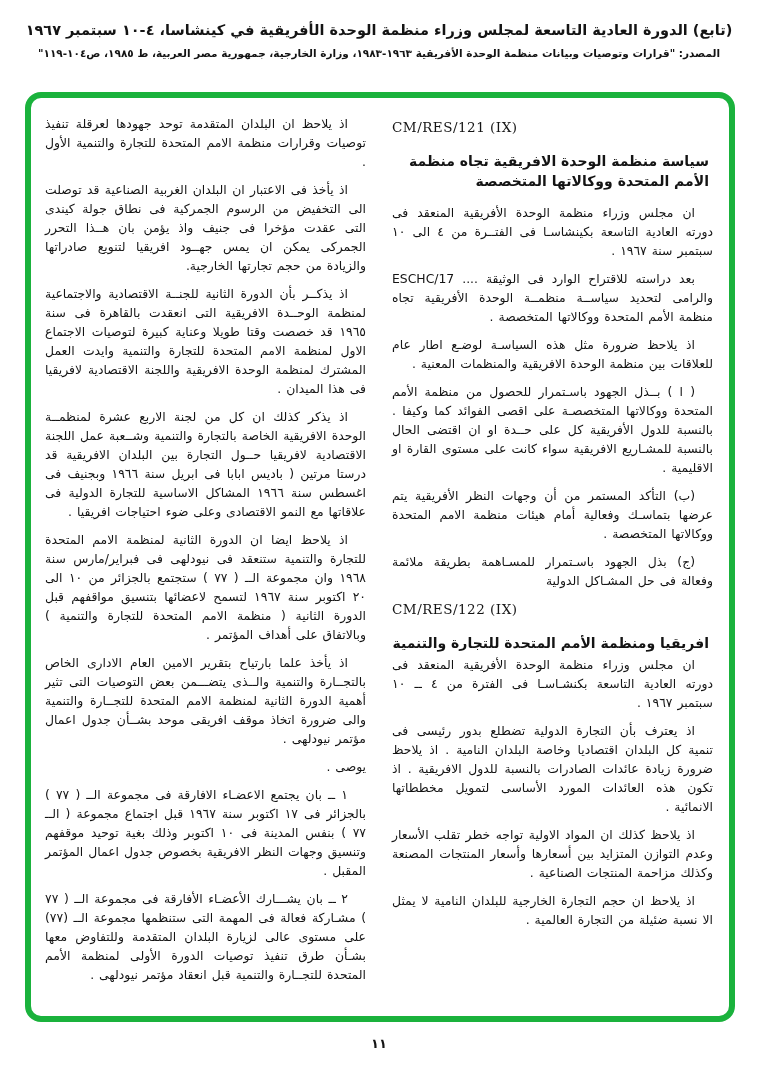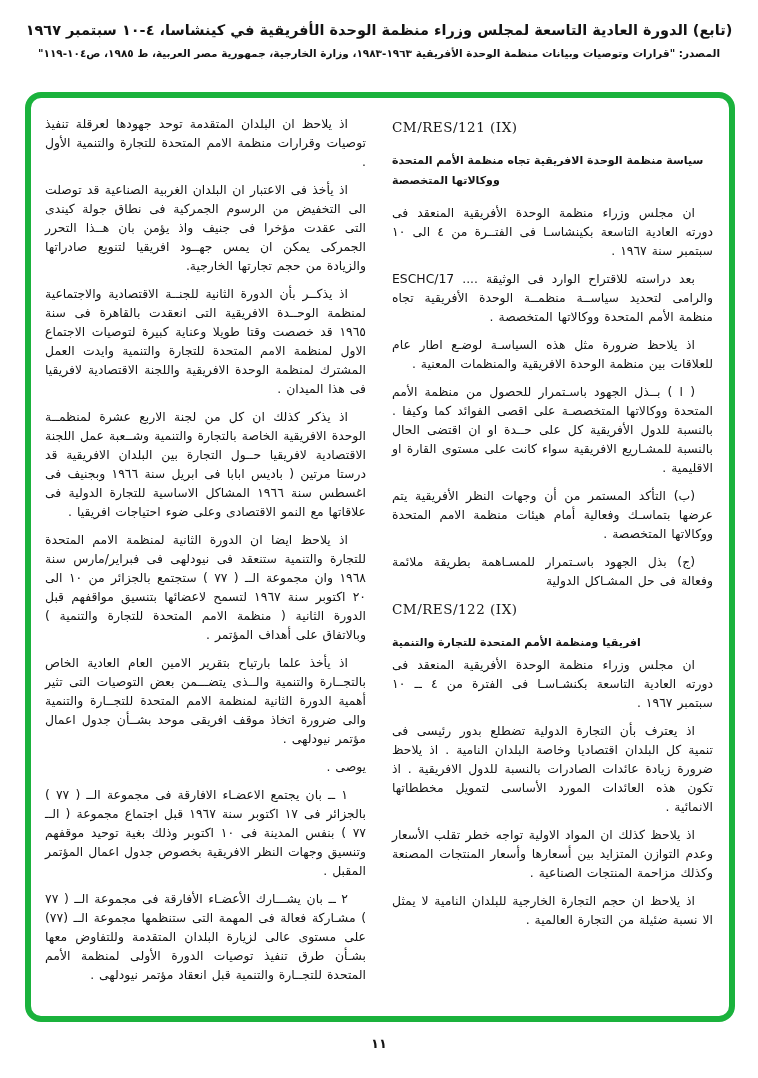--- a/index.html
+++ b/index.html
@@ -72,23 +72,23 @@
     direction: ltr;
     text-align: left;
     font-family: "DejaVu Serif", serif;
     font-size: 13.5px;
     letter-spacing: 0.5px;
     margin: 4px 0 14px 0;
   }
   .res-ref.second { margin-top: 10px; }
   .res-title {
     font-weight: bold;
-    text-align: left;
+    text-align: right;
     text-indent: 0;
-    font-size: 11px;
+    font-size: 14px;
     line-height: 20px;
     margin: 0 4px 12px 0;
   }
   .res-title.inline-title { margin-bottom: 2px; }
   
   .page-number {
     position: absolute;
     left: 0;
     right: 0;
     top: 1036px;
@@ -130,21 +130,21 @@
         <p class="par">اذ يلاحظ كذلك ان المواد الاولية تواجه خطر تقلب الأسعار وعدم التوازن المتزايد بين أسعارها وأسعار المنتجات المصنعة وكذلك مزاحمة المنتجات الصناعية .</p>
         <p class="par">اذ يلاحظ ان حجم التجارة الخارجية للبلدان النامية لا يمثل الا نسبة ضئيلة من التجارة العالمية .</p>
       </div>
 
       <div class="col">
         <p class="par">اذ يلاحظ ان البلدان المتقدمة توحد جهودها لعرقلة تنفيذ توصيات وقرارات منظمة الامم المتحدة للتجارة والتنمية الأول .</p>
         <p class="par">اذ يأخذ فى الاعتبار ان البلدان الغربية الصناعية قد توصلت الى التخفيض من الرسوم الجمركية فى نطاق جولة كيندى التى عقدت مؤخرا فى جنيف واذ يؤمن بان هــذا التحرر الجمركى يمكن ان يمس جهــود افريقيا لتنويع صادراتها والزيادة من حجم تجارتها الخارجية.</p>
         <p class="par">اذ يذكــر بأن الدورة الثانية للجنــة الاقتصادية والاجتماعية لمنظمة الوحــدة الافريقية التى انعقدت بالقاهرة فى سنة ١٩٦٥ قد خصصت وقتا طويلا وعناية كبيرة لتوصيات الاجتماع الاول لمنظمة الامم المتحدة للتجارة والتنمية وايدت العمل المشترك لمنظمة الوحدة الافريقية واللجنة الاقتصادية لافريقيا فى هذا الميدان .</p>
         <p class="par">اذ يذكر كذلك ان كل من لجنة الاربع عشرة لمنظمــة الوحدة الافريقية الخاصة بالتجارة والتنمية وشــعبة عمل اللجنة الاقتصادية لافريقيا حــول التجارة بين البلدان الافريقية قد درستا مرتين ( باديس ابابا فى ابريل سنة ١٩٦٦ وبجنيف فى اغسطس سنة ١٩٦٦ المشاكل الاساسية للتجارة الدولية فى علاقاتها مع النمو الاقتصادى وعلى ضوء احتياجات افريقيا .</p>
         <p class="par">اذ يلاحظ ايضا ان الدورة الثانية لمنظمة الامم المتحدة للتجارة والتنمية ستنعقد فى نيودلهى فى فبراير/مارس سنة ١٩٦٨ وان مجموعة الــ ( ٧٧ ) ستجتمع بالجزائر من ١٠ الى ٢٠ اكتوبر سنة ١٩٦٧ لتسمح لاعضائها بتنسيق مواقفهم قبل الدورة الثانية ( منظمة الامم المتحدة للتجارة والتنمية ) وبالاتفاق على أهداف المؤتمر .</p>
-        <p class="par">اذ يأخذ علما بارتياح بتقرير الامين العام العادية الخاص بالتجــارة والتنمية والــذى يتضـــمن بعض التوصيات التى تثير أهمية الدورة الثانية لمنظمة الامم المتحدة للتجــارة والتنمية والى ضرورة اتخاذ موقف افريقى موحد بشــأن جدول اعمال مؤتمر نيودلهى .</p>
+        <p class="par">اذ يأخذ علما بارتياح بتقرير الامين العام الادارى الخاص بالتجــارة والتنمية والــذى يتضـــمن بعض التوصيات التى تثير أهمية الدورة الثانية لمنظمة الامم المتحدة للتجــارة والتنمية والى ضرورة اتخاذ موقف افريقى موحد بشــأن جدول اعمال مؤتمر نيودلهى .</p>
         <p class="par no-indent">يوصى .</p>
         <p class="par">١ ــ بان يجتمع الاعضـاء الافارقة فى مجموعة الــ ( ٧٧ ) بالجزائر فى ١٧ اكتوبر سنة ١٩٦٧ قبل اجتماع مجموعة ( الــ ٧٧ ) بنفس المدينة فى ١٠ اكتوبر وذلك بغية توحيد موقفهم وتنسيق وجهات النظر الافريقية بخصوص جدول اعمال المؤتمر المقبل .</p>
         <p class="par">٢ ــ بان يشـــارك الأعضـاء الأفارقة فى مجموعة الــ ( ٧٧ ) مشـاركة فعالة فى المهمة التى ستنظمها مجموعة الــ (٧٧) على مستوى عالى لزيارة البلدان المتقدمة وللتفاوض معها بشـأن طرق تنفيذ توصيات الدورة الأولى لمنظمة الأمم المتحدة للتجــارة والتنمية قبل انعقاد مؤتمر نيودلهى .</p>
       </div>
 
     </div>
   </div>
 
   <div class="page-number">١١</div>
 

